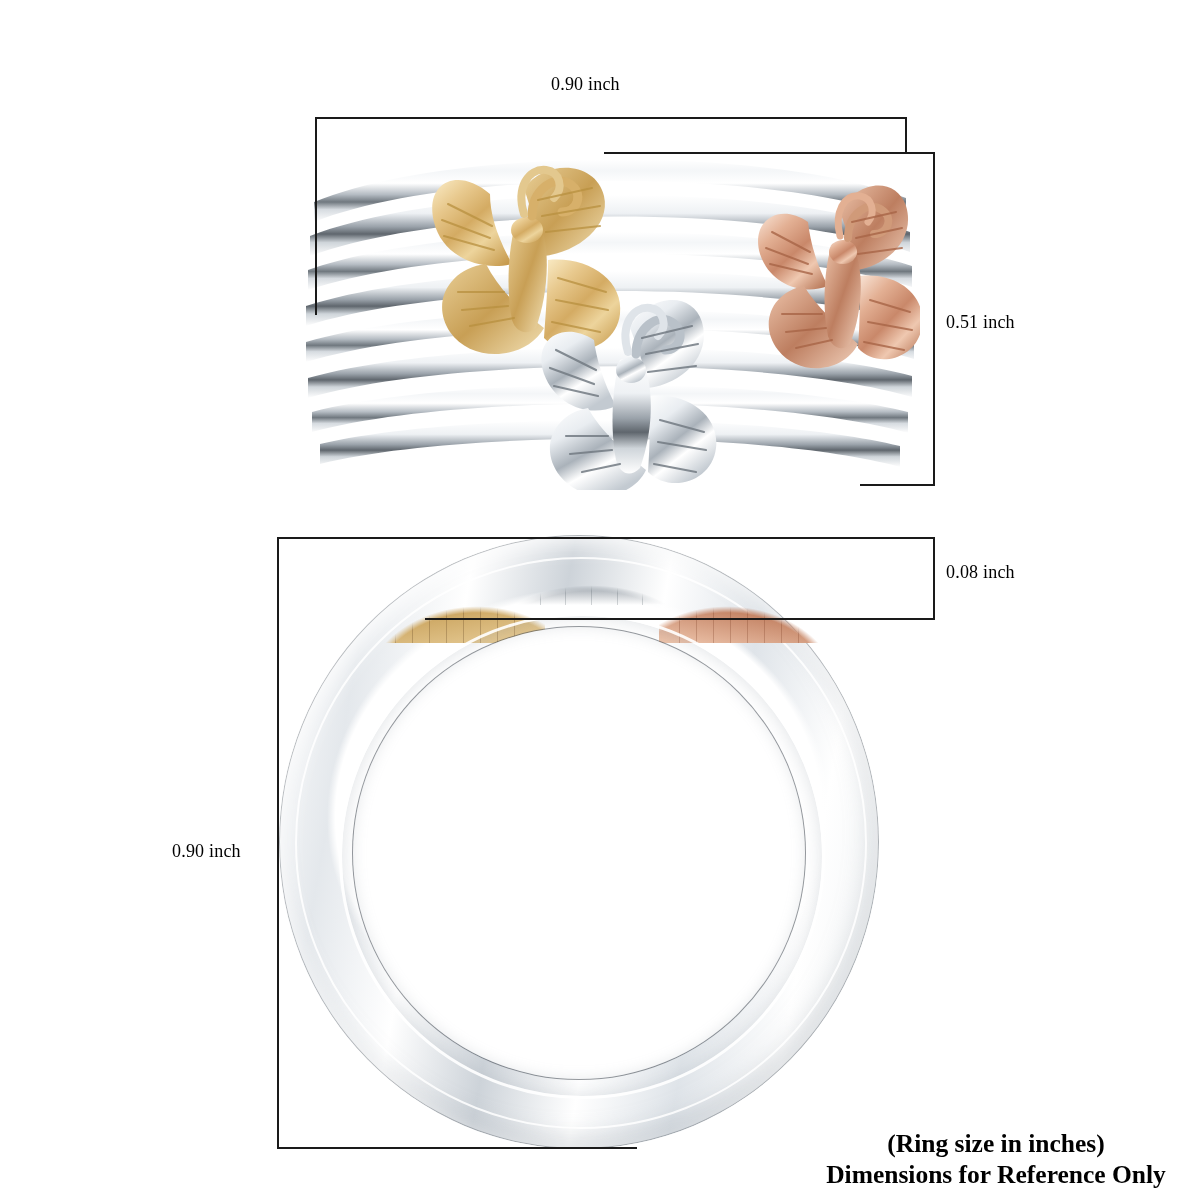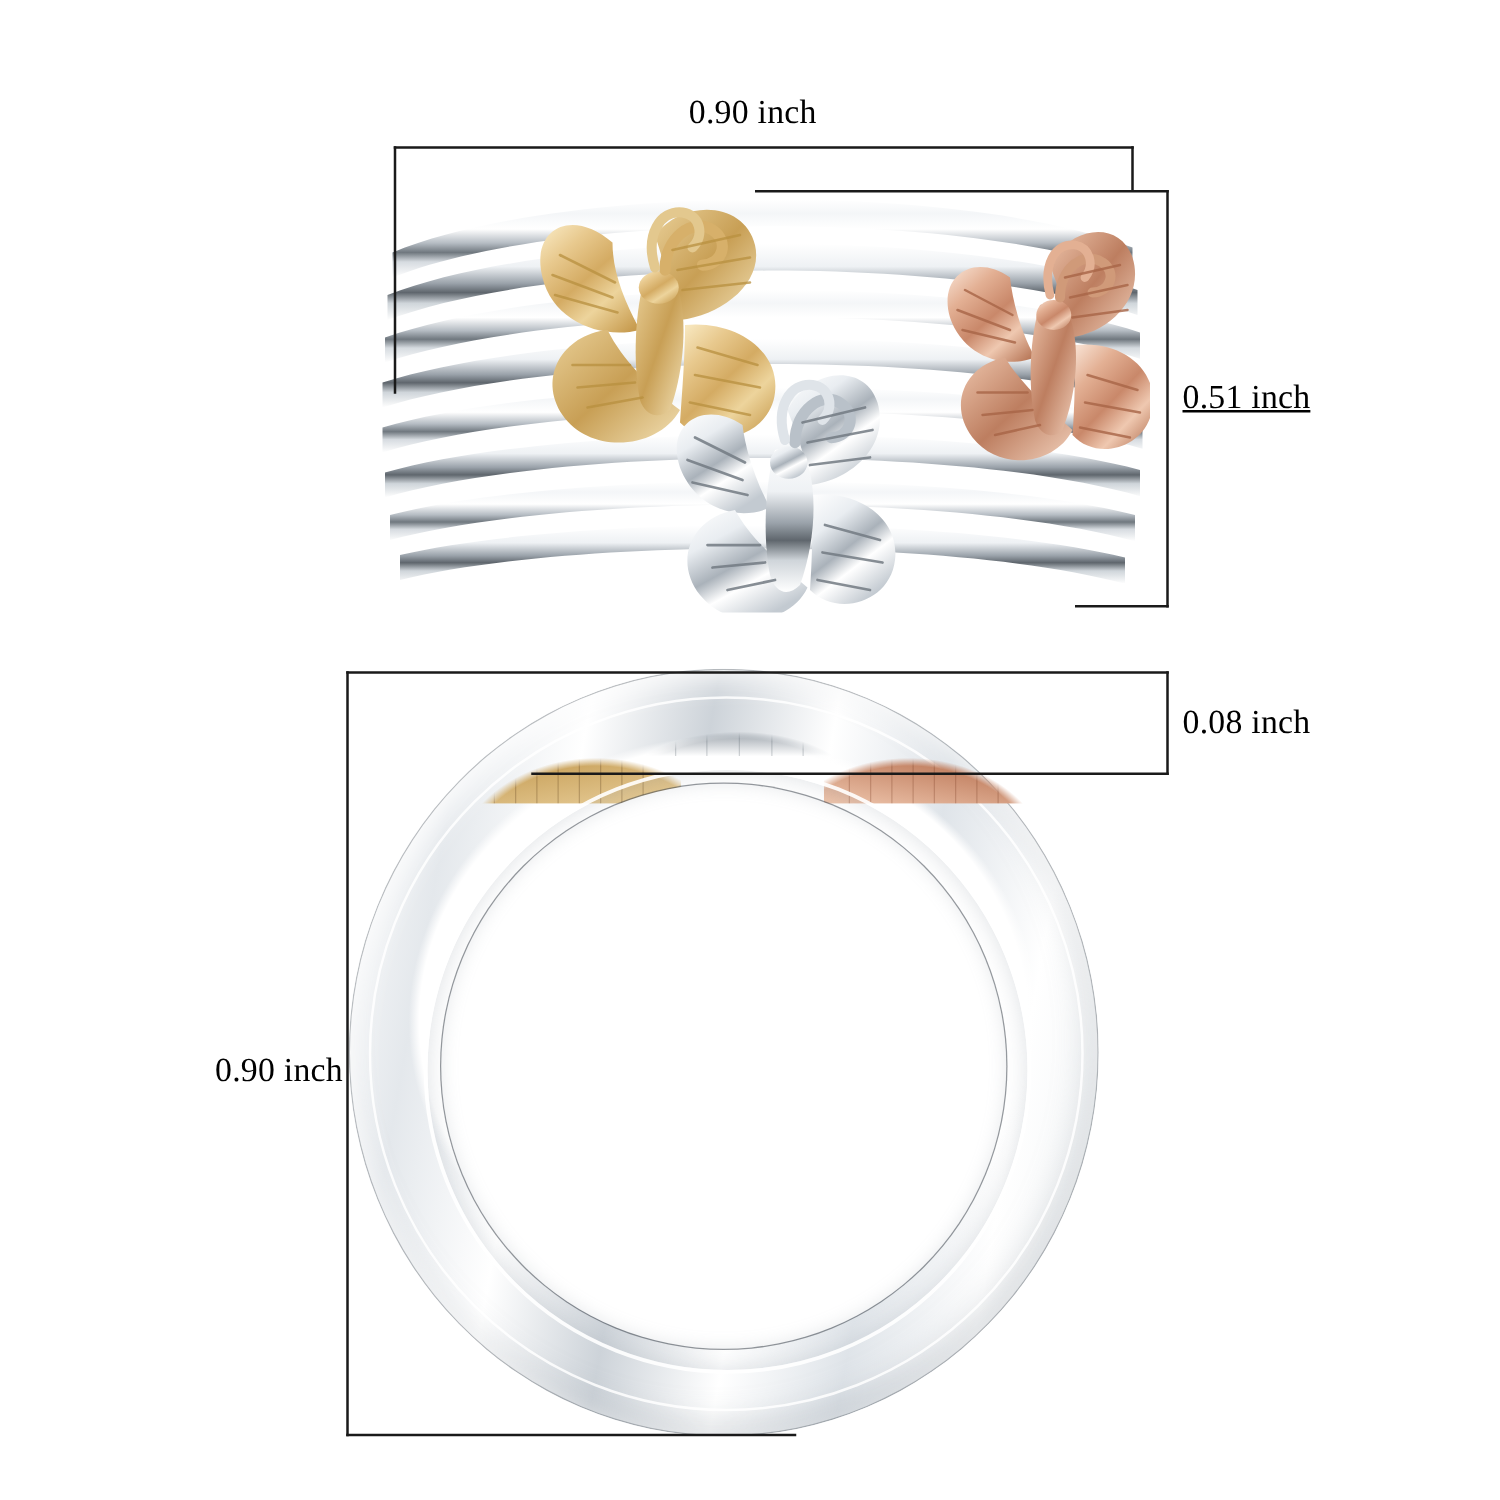--- a/index.html
+++ b/index.html
@@ -11,21 +11,21 @@
   .stage{position:absolute;inset:0;}
 
   
   .dline{position:absolute;background:#1a1a1a;}
   .dline.h{height:2px;}
   .dline.v{width:2px;}
 
   .dlabel{
     position:absolute;
     font-family:"Liberation Serif","DejaVu Serif",serif;
-    font-size:27px;
+    font-size:18px;
     color:#000;
     white-space:nowrap;
     letter-spacing:.2px;
   }
 
   
   .caption{
     position:absolute;
     text-align:center;
     font-family:"Liberation Serif","DejaVu Serif",serif;
@@ -260,21 +260,21 @@
   </div>
 
   <div class="dline h" style="left:315px;top:117px;width:592px;"></div>
   <div class="dline v" style="left:315px;top:117px;height:198px;"></div>
   <div class="dline v" style="left:905px;top:117px;height:36px;"></div>
   <div class="dlabel" style="left:551px;top:74px;">0.90 inch</div>
 
   <div class="dline h" style="left:604px;top:152px;width:331px;"></div>
   <div class="dline v" style="left:933px;top:152px;height:334px;"></div>
   <div class="dline h" style="left:860px;top:484px;width:75px;"></div>
-  <div class="dlabel" style="left:946px;top:302px;text-decoration:underline;">0.51 inch</div>
+  <div class="dlabel" style="left:946px;top:312px;">0.51 inch</div>
 
   <div class="profile">
     <div class="ring-outer"></div>
     <div class="ring-edge-hi"></div>
 
     <div class="shoulder shoulder-gold">
       <div class="shoulder-tex">
         <i style="left:12%"></i>
           <i style="left:22%"></i>
           <i style="left:32%"></i>
@@ -314,15 +314,17 @@
   <div class="dline h" style="left:277px;top:537px;width:658px;"></div>
   <div class="dline v" style="left:933px;top:537px;height:83px;"></div>
   <div class="dline h" style="left:425px;top:618px;width:510px;"></div>
   <div class="dlabel" style="left:946px;top:562px;">0.08 inch</div>
 
   <div class="dline v" style="left:277px;top:537px;height:612px;"></div>
   <div class="dline h" style="left:277px;top:1147px;width:360px;"></div>
   <div class="dlabel" style="left:172px;top:841px;">0.90 inch</div>
 
   <div class="caption" style="left:800px;top:1128px;width:392px;">
+    <div>(Ring size in inches)</div>
+    <div>Dimensions for Reference Only</div>
   </div>
 
 </div>
 
 </body></html>

